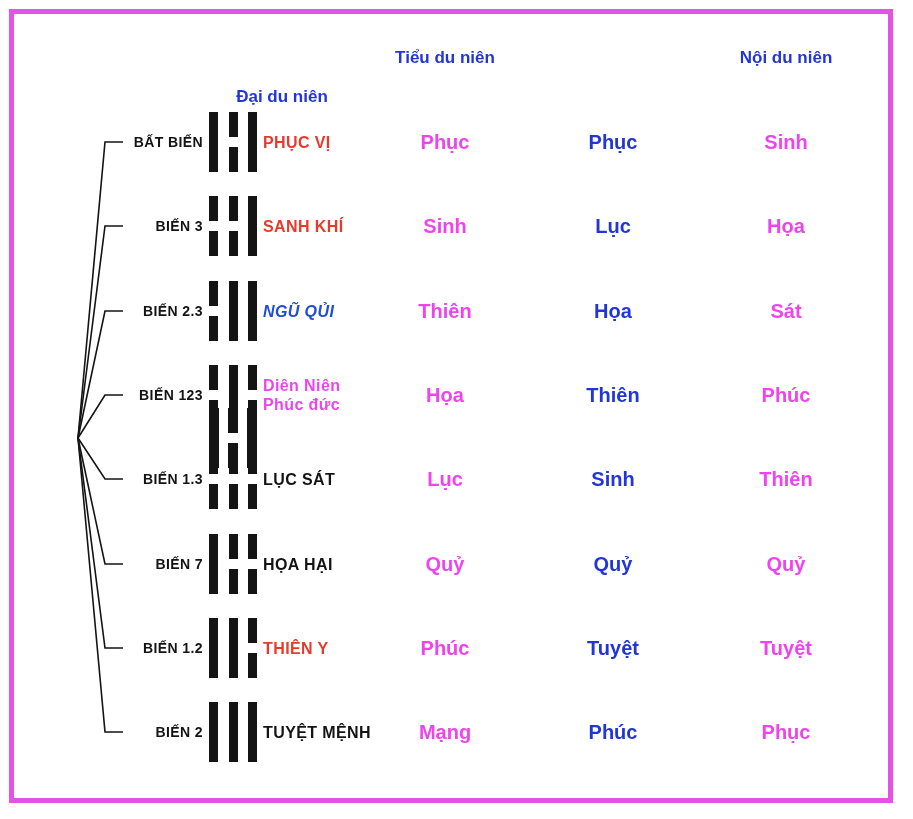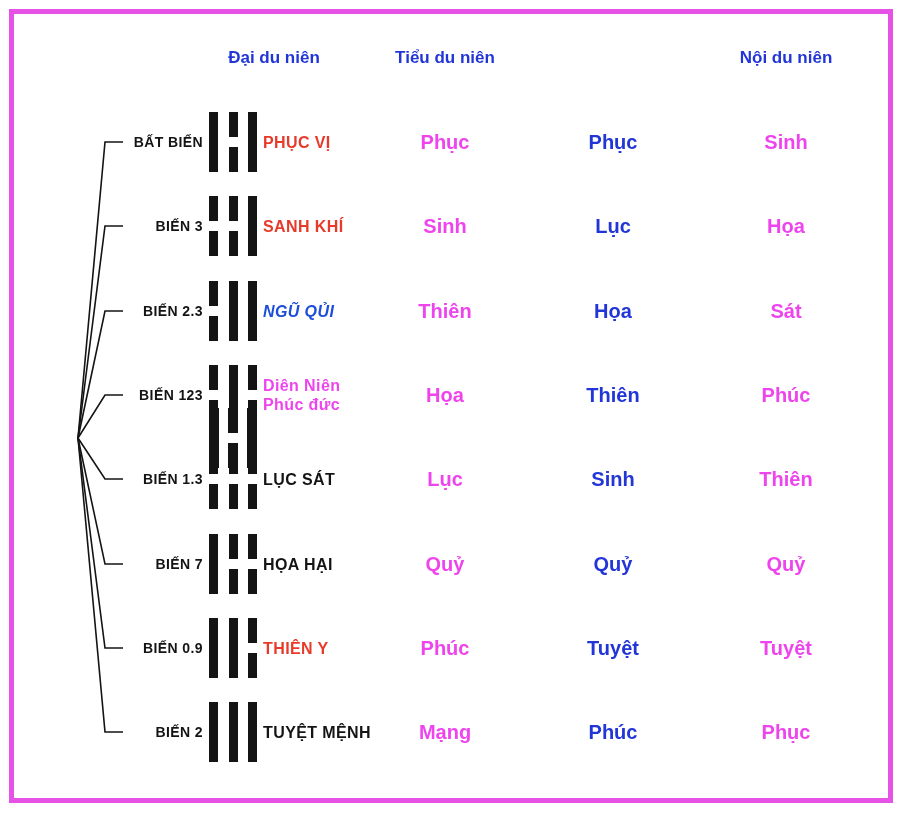--- a/index.html
+++ b/index.html
@@ -81,21 +81,21 @@
   .val.ngoai{left:548px;}
   .val.noi{left:721px;}
 </style>
 </head>
 <body>
 
 <div id="canvas">
 
   <div class="frame"></div>
 
-  <div class="col-header" style="left: 189px; color: rgb(34, 54, 216);">Đại du niên</div>
+  <div class="col-header" style="left: 197px; color: rgb(34, 54, 216); margin-top: 39px;">Đại du niên</div>
   <div class="col-header" style="left: 360px; color: rgb(34, 54, 216);">Tiểu du niên</div>
   <div class="col-header" style="left: 701px; color: rgb(34, 54, 216);">Nội du niên</div>
 
   <div class="trigram root-trigram">
       <div class="bar solid"></div>
       <div class="bar broken"></div>
       <div class="bar solid"></div>
     </div>
 
   <svg class="tree-svg" width="913" height="819">
@@ -182,21 +182,21 @@
         <div class="bar broken"></div>
         <div class="bar broken"></div>
       </div>
     <div class="name-label" style="color: rgb(20, 20, 20);">HỌA HẠI</div>
     <div class="val tieu" style="color: rgb(238, 68, 238);">Quỷ</div>
     <div class="val ngoai" style="color: rgb(34, 54, 216);">Quỷ</div>
     <div class="val noi" style="color: rgb(238, 68, 238);">Quỷ</div>
   </div>
 
   <div class="row" style="top:606px">
-    <div class="branch-label">BIẾN 0.9</div>
+    <div class="branch-label">BIẾN 1.2</div>
     <div class="trigram">
         <div class="bar solid"></div>
         <div class="bar solid"></div>
         <div class="bar broken"></div>
       </div>
     <div class="name-label" style="color: rgb(232, 58, 43);">THIÊN Y</div>
     <div class="val tieu" style="color: rgb(238, 68, 238);">Phúc</div>
     <div class="val ngoai" style="color: rgb(34, 54, 216);">Tuyệt</div>
     <div class="val noi" style="color: rgb(238, 68, 238);">Tuyệt</div>
   </div>

